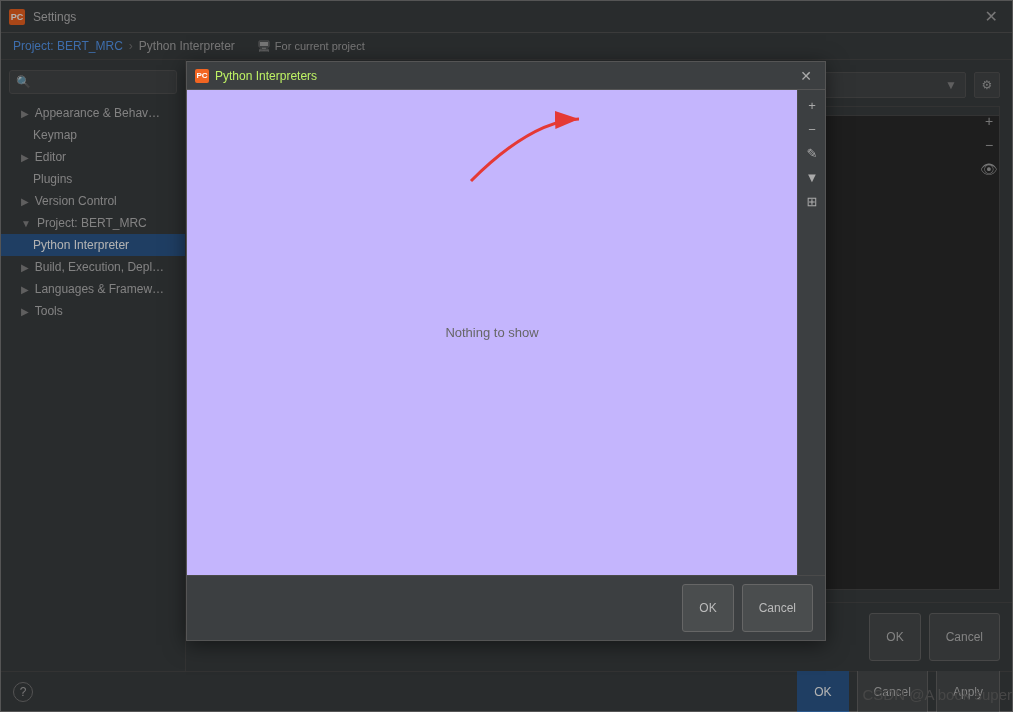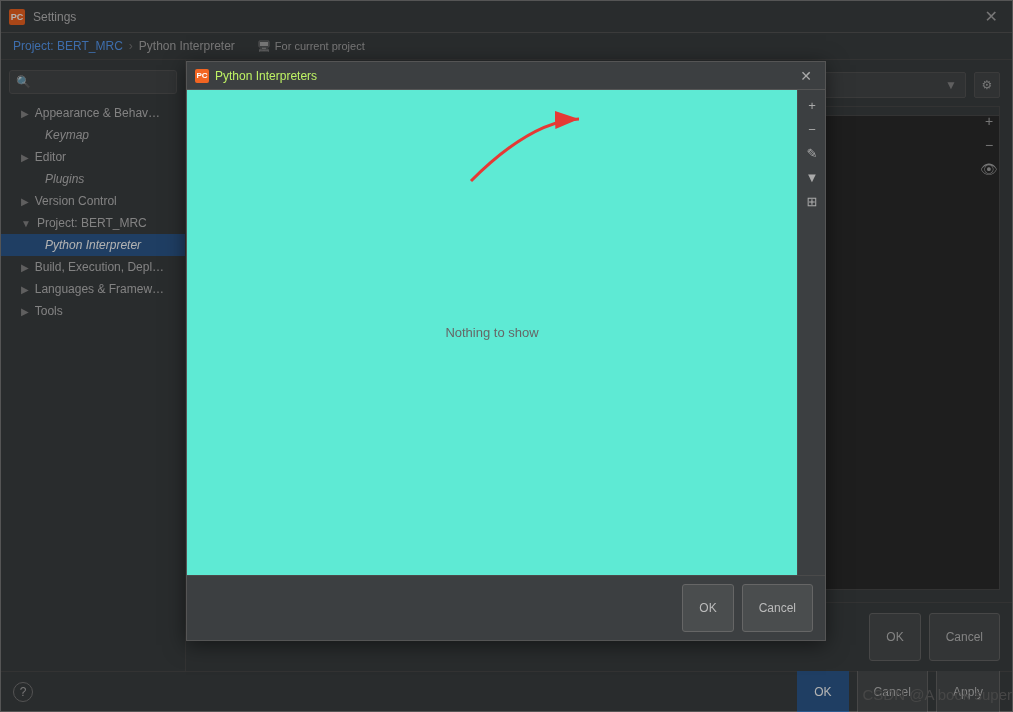--- a/index.html
+++ b/index.html
@@ -123,21 +123,21 @@
 
     .sidebar-item {
       padding: 4px 8px 4px 20px;
       cursor: pointer;
       color: #bbb;
       font-size: 12px;
       display: flex; align-items: center; gap: 4px;
       user-select: none;
     }
     .sidebar-item.selected { background: #2d5a8e; color: #fff; }
-    .sidebar-item.indent1 { padding-left: 44px; font-style: italic; }
+    .sidebar-item.indent1 { padding-left: 32px; }
     .sidebar-item .expand-arrow { font-size: 10px; color: #888; margin-right: 2px; }
 
     
     .main-panel {
       flex: 1;
       background: #3c3f41;
       display: flex;
       flex-direction: column;
       overflow: hidden;
       position: relative;
@@ -327,21 +327,21 @@
 
     .popup-body {
       flex: 1;
       display: flex;
       overflow: hidden;
       position: relative;
     }
 
     .popup-list {
       flex: 1;
-      background: #5eead4;
+      background: #c4b5fd;
       display: flex;
       align-items: center;
       justify-content: center;
     }
 
     .nothing-to-show {
       color: #666;
       font-size: 13px;
     }
 

